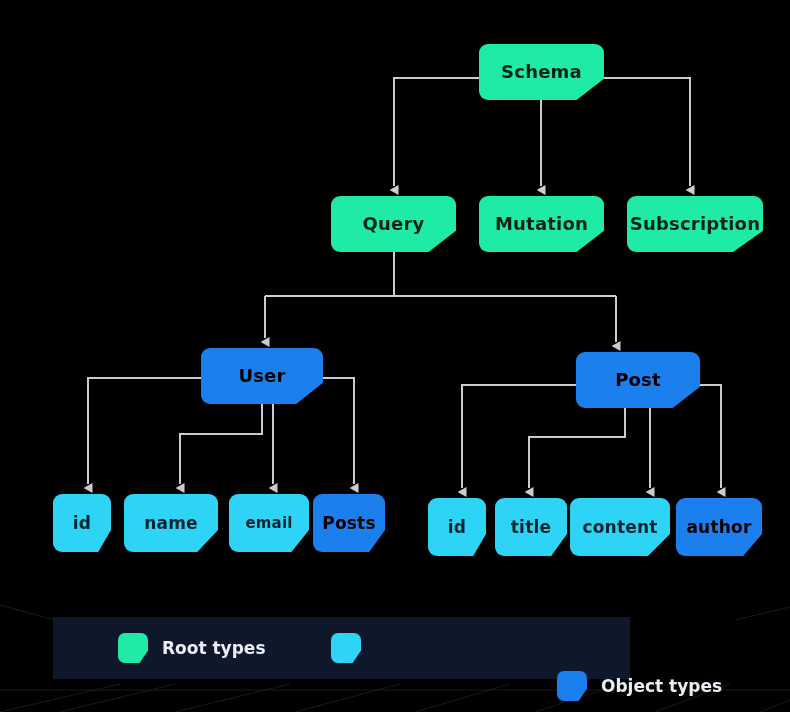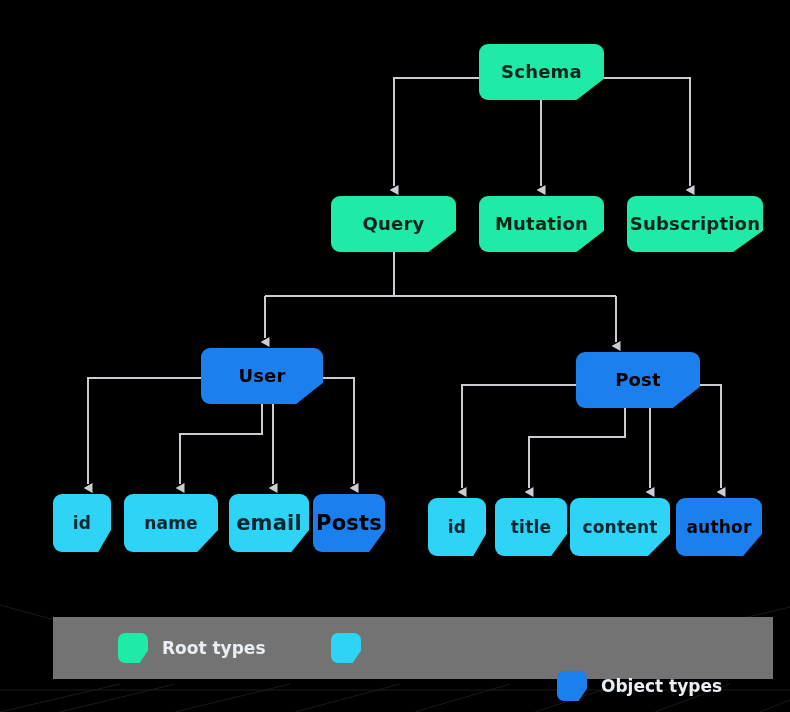--- a/index.html
+++ b/index.html
@@ -57,23 +57,23 @@
   }
   .node.root   { background: #20EAA8; color: #04241a; }
   .node.scalar { background: #2DD4F5; color: #042631; }
   .node.object { background: #1B7FEE; color: #000000; }
 
   
   #legend {
     position: absolute;
     left: 53px;
     top: 617px;
-    width: 720px;
+    width: 577px;
     height: 62px;
-    background: #737373;
+    background: #0f172a;
     display: flex;
     align-items: center;
     box-sizing: border-box;
   }
   .legend-item {
     display: flex;
     align-items: center;
     position: absolute;
   }
   .legend-swatch {
@@ -160,24 +160,24 @@
       <div class="node object" style="left: 576px; top: 352px; width: 124px; height: 56px;">
         <span class="node-label" style="font-size: 18px;">Post</span>
       </div>
       <div class="node scalar" style="left: 53px; top: 494px; width: 58px; height: 58px;">
         <span class="node-label" style="font-size: 17px;">id</span>
       </div>
       <div class="node scalar" style="left: 124px; top: 494px; width: 94px; height: 58px;">
         <span class="node-label" style="font-size: 17px;">name</span>
       </div>
       <div class="node scalar" style="left: 229px; top: 494px; width: 80px; height: 58px;">
-        <span class="node-label" style="font-size: 21px;">email</span>
+        <span class="node-label" style="font-size: 15px;">email</span>
       </div>
       <div class="node object" style="left: 313px; top: 494px; width: 72px; height: 58px;">
-        <span class="node-label" style="font-size: 21px;">Posts</span>
+        <span class="node-label" style="font-size: 17px;">Posts</span>
       </div>
       <div class="node scalar" style="left: 428px; top: 498px; width: 58px; height: 58px;">
         <span class="node-label" style="font-size: 17px;">id</span>
       </div>
       <div class="node scalar" style="left: 495px; top: 498px; width: 72px; height: 58px;">
         <span class="node-label" style="font-size: 17px;">title</span>
       </div>
       <div class="node scalar" style="left: 570px; top: 498px; width: 100px; height: 58px;">
         <span class="node-label" style="font-size: 17px;">content</span>
       </div>

